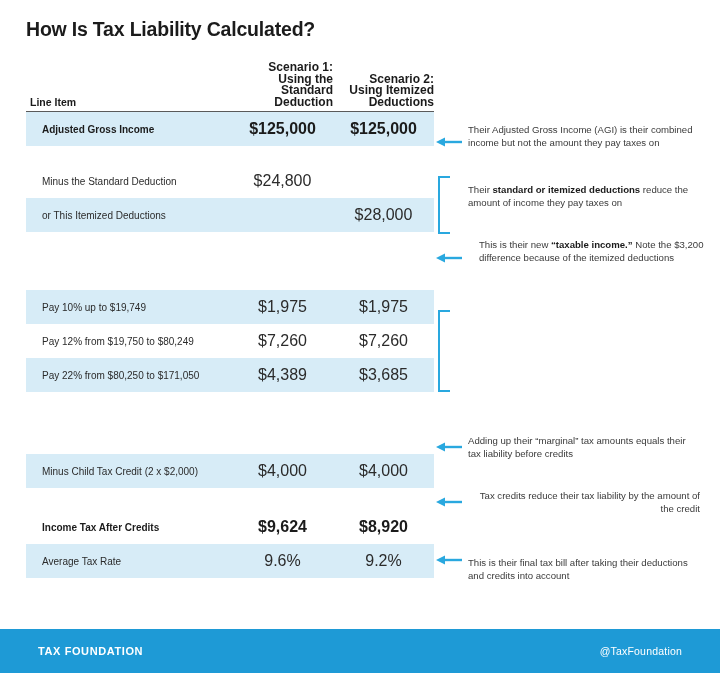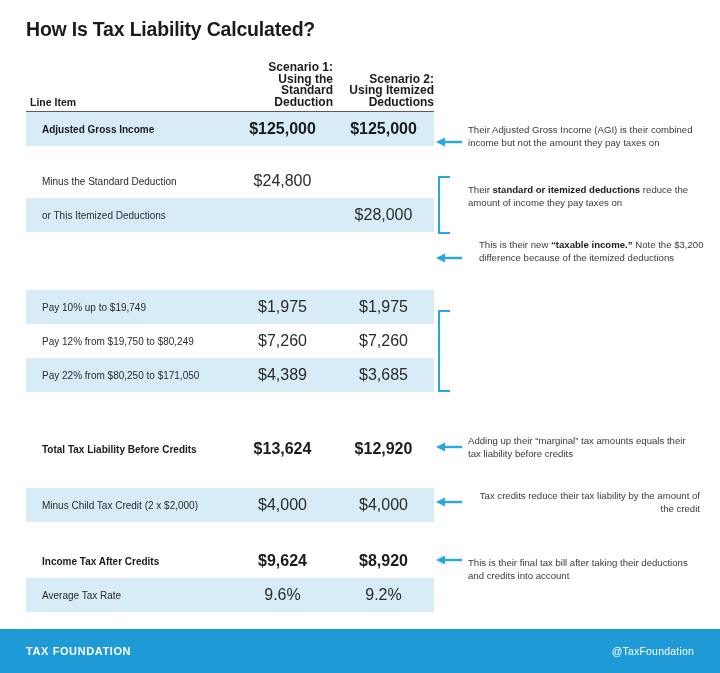--- a/index.html
+++ b/index.html
@@ -132,21 +132,21 @@
     position: absolute;
     left: 0;
     bottom: 0;
     width: 720px;
     height: 44px;
     background: #1e9ad6;
     display: flex;
     align-items: center;
     justify-content: space-between;
     box-sizing: border-box;
-    padding: 0 26px;
+    padding: 0 38px;
   }
   .footer .brand {
     color: #ffffff;
     font-size: 11px;
     font-weight: bold;
     letter-spacing: 0.6px;
   }
   .footer .handle {
     color: #ffffff;
     font-size: 10.5px;
@@ -225,25 +225,20 @@
 
     <div class="row shade">
       <div class="c-label">Pay 22% from $80,250 to $171,050</div>
       <div class="c-val">$4,389</div>
       <div class="c-val">$3,685</div>
     </div>
 
     <div class="spacer big"></div>
     <div class="spacer"></div>
 
-    <div class="row">
-      <div class="c-label bold">Total Tax Liability Before Credits</div>
-      <div class="c-val bold">$13,624</div>
-      <div class="c-val bold">$12,920</div>
-    </div>
 
     <div class="spacer big"></div>
 
     <div class="row shade">
       <div class="c-label">Minus Child Tax Credit (2 x $2,000)</div>
       <div class="c-val">$4,000</div>
       <div class="c-val">$4,000</div>
     </div>
 
     <div class="spacer big"></div>

